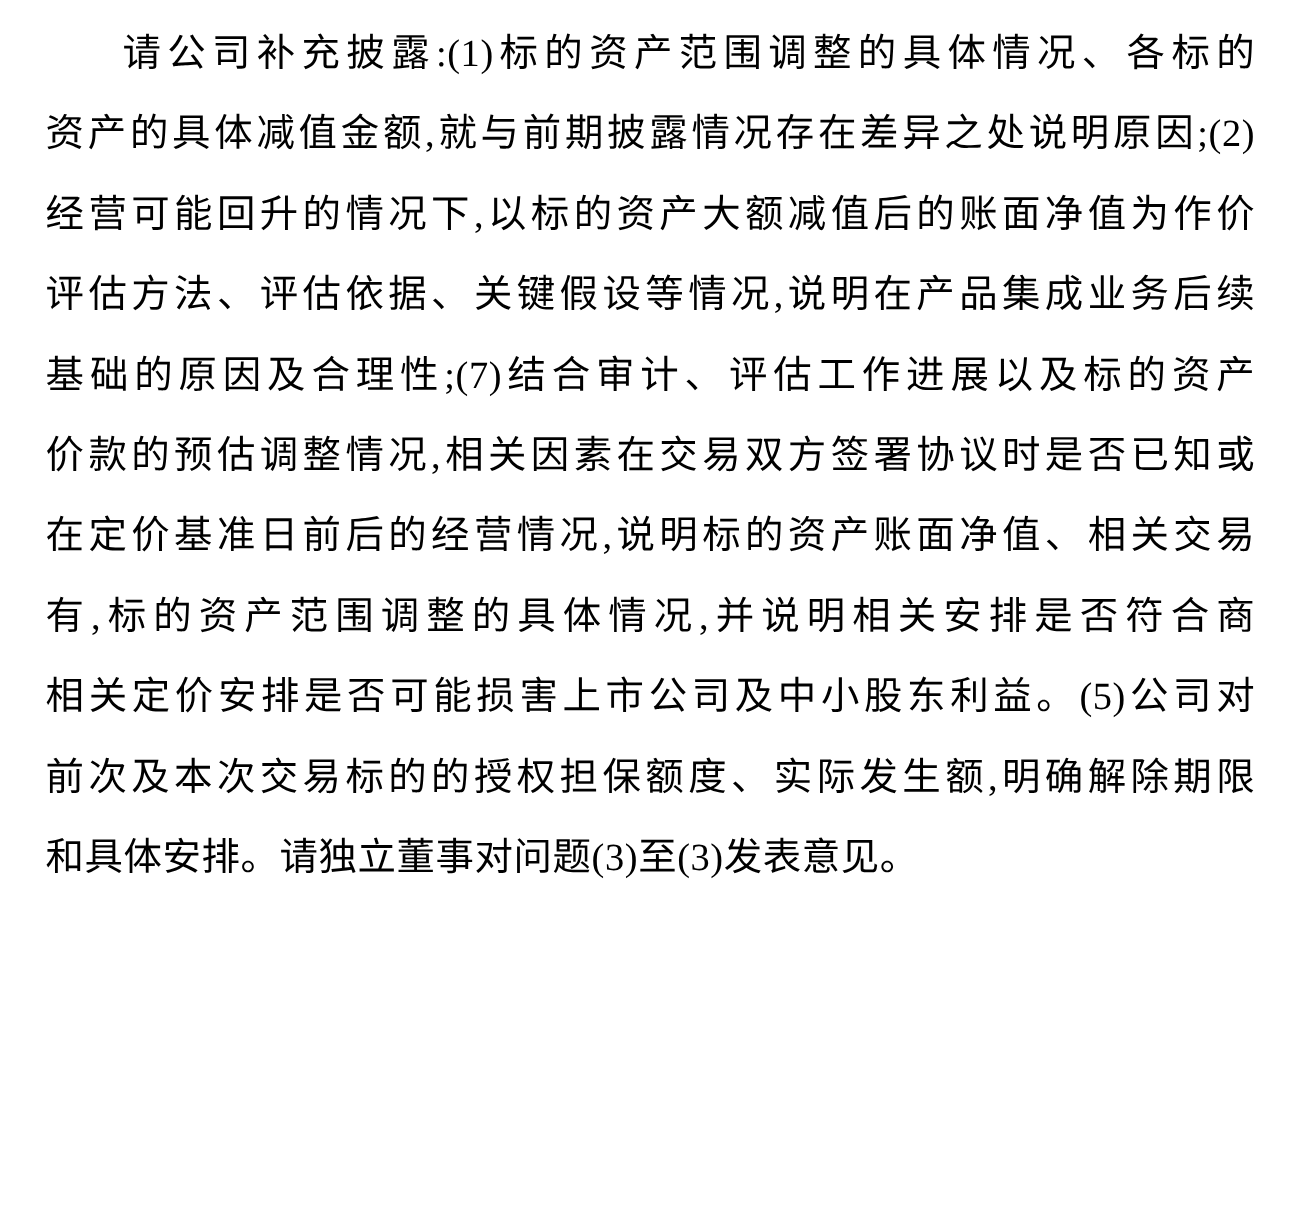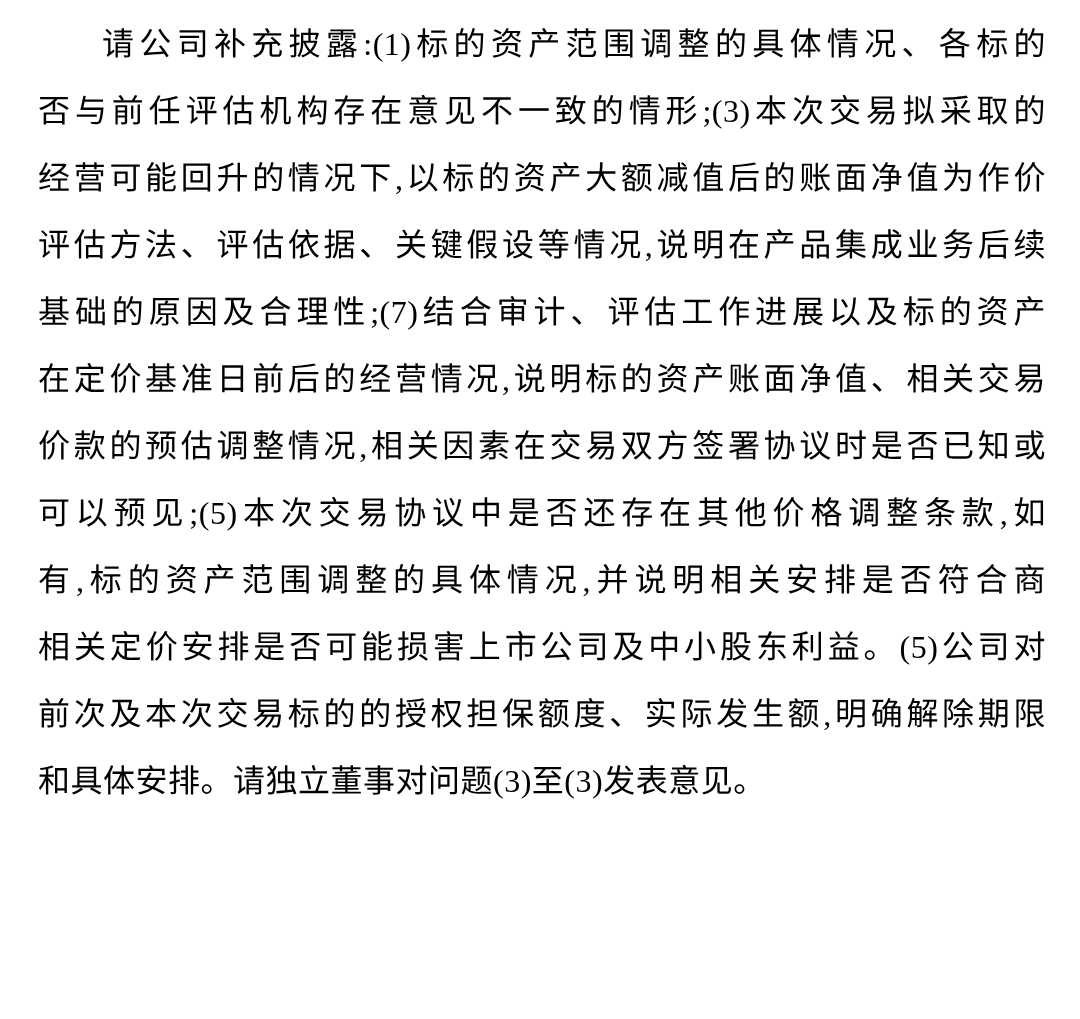--- a/index.html
+++ b/index.html
@@ -37,25 +37,24 @@
     text-align-last: left;
     -moz-text-align-last: left;
   }
 </style>
 </head>
 <body>
 
 <div class="page">
   <div class="para">
     <div class="line indent">请公司补充披露:(1)标的资产范围调整的具体情况、各标的</div>
-    <div class="line">否与前任评估机构存在意见不一致的情形;(3)本次交易拟采取的</div>
+    <div class="line">资产的具体减值金额,就与前期披露情况存在差异之处说明原因;(2)</div>
     <div class="line">经营可能回升的情况下,以标的资产大额减值后的账面净值为作价</div>
     <div class="line">评估方法、评估依据、关键假设等情况,说明在产品集成业务后续</div>
     <div class="line">基础的原因及合理性;(7)结合审计、评估工作进展以及标的资产</div>
+    <div class="line">价款的预估调整情况,相关因素在交易双方签署协议时是否已知或</div>
     <div class="line">在定价基准日前后的经营情况,说明标的资产账面净值、相关交易</div>
-    <div class="line">价款的预估调整情况,相关因素在交易双方签署协议时是否已知或</div>
-    <div class="line">可以预见;(5)本次交易协议中是否还存在其他价格调整条款,如</div>
     <div class="line">有,标的资产范围调整的具体情况,并说明相关安排是否符合商</div>
     <div class="line">相关定价安排是否可能损害上市公司及中小股东利益。(5)公司对</div>
     <div class="line">前次及本次交易标的的授权担保额度、实际发生额,明确解除期限</div>
     <div class="line last">和具体安排。请独立董事对问题(3)至(3)发表意见。</div>
   </div>
 </div>
 
 </body></html>

